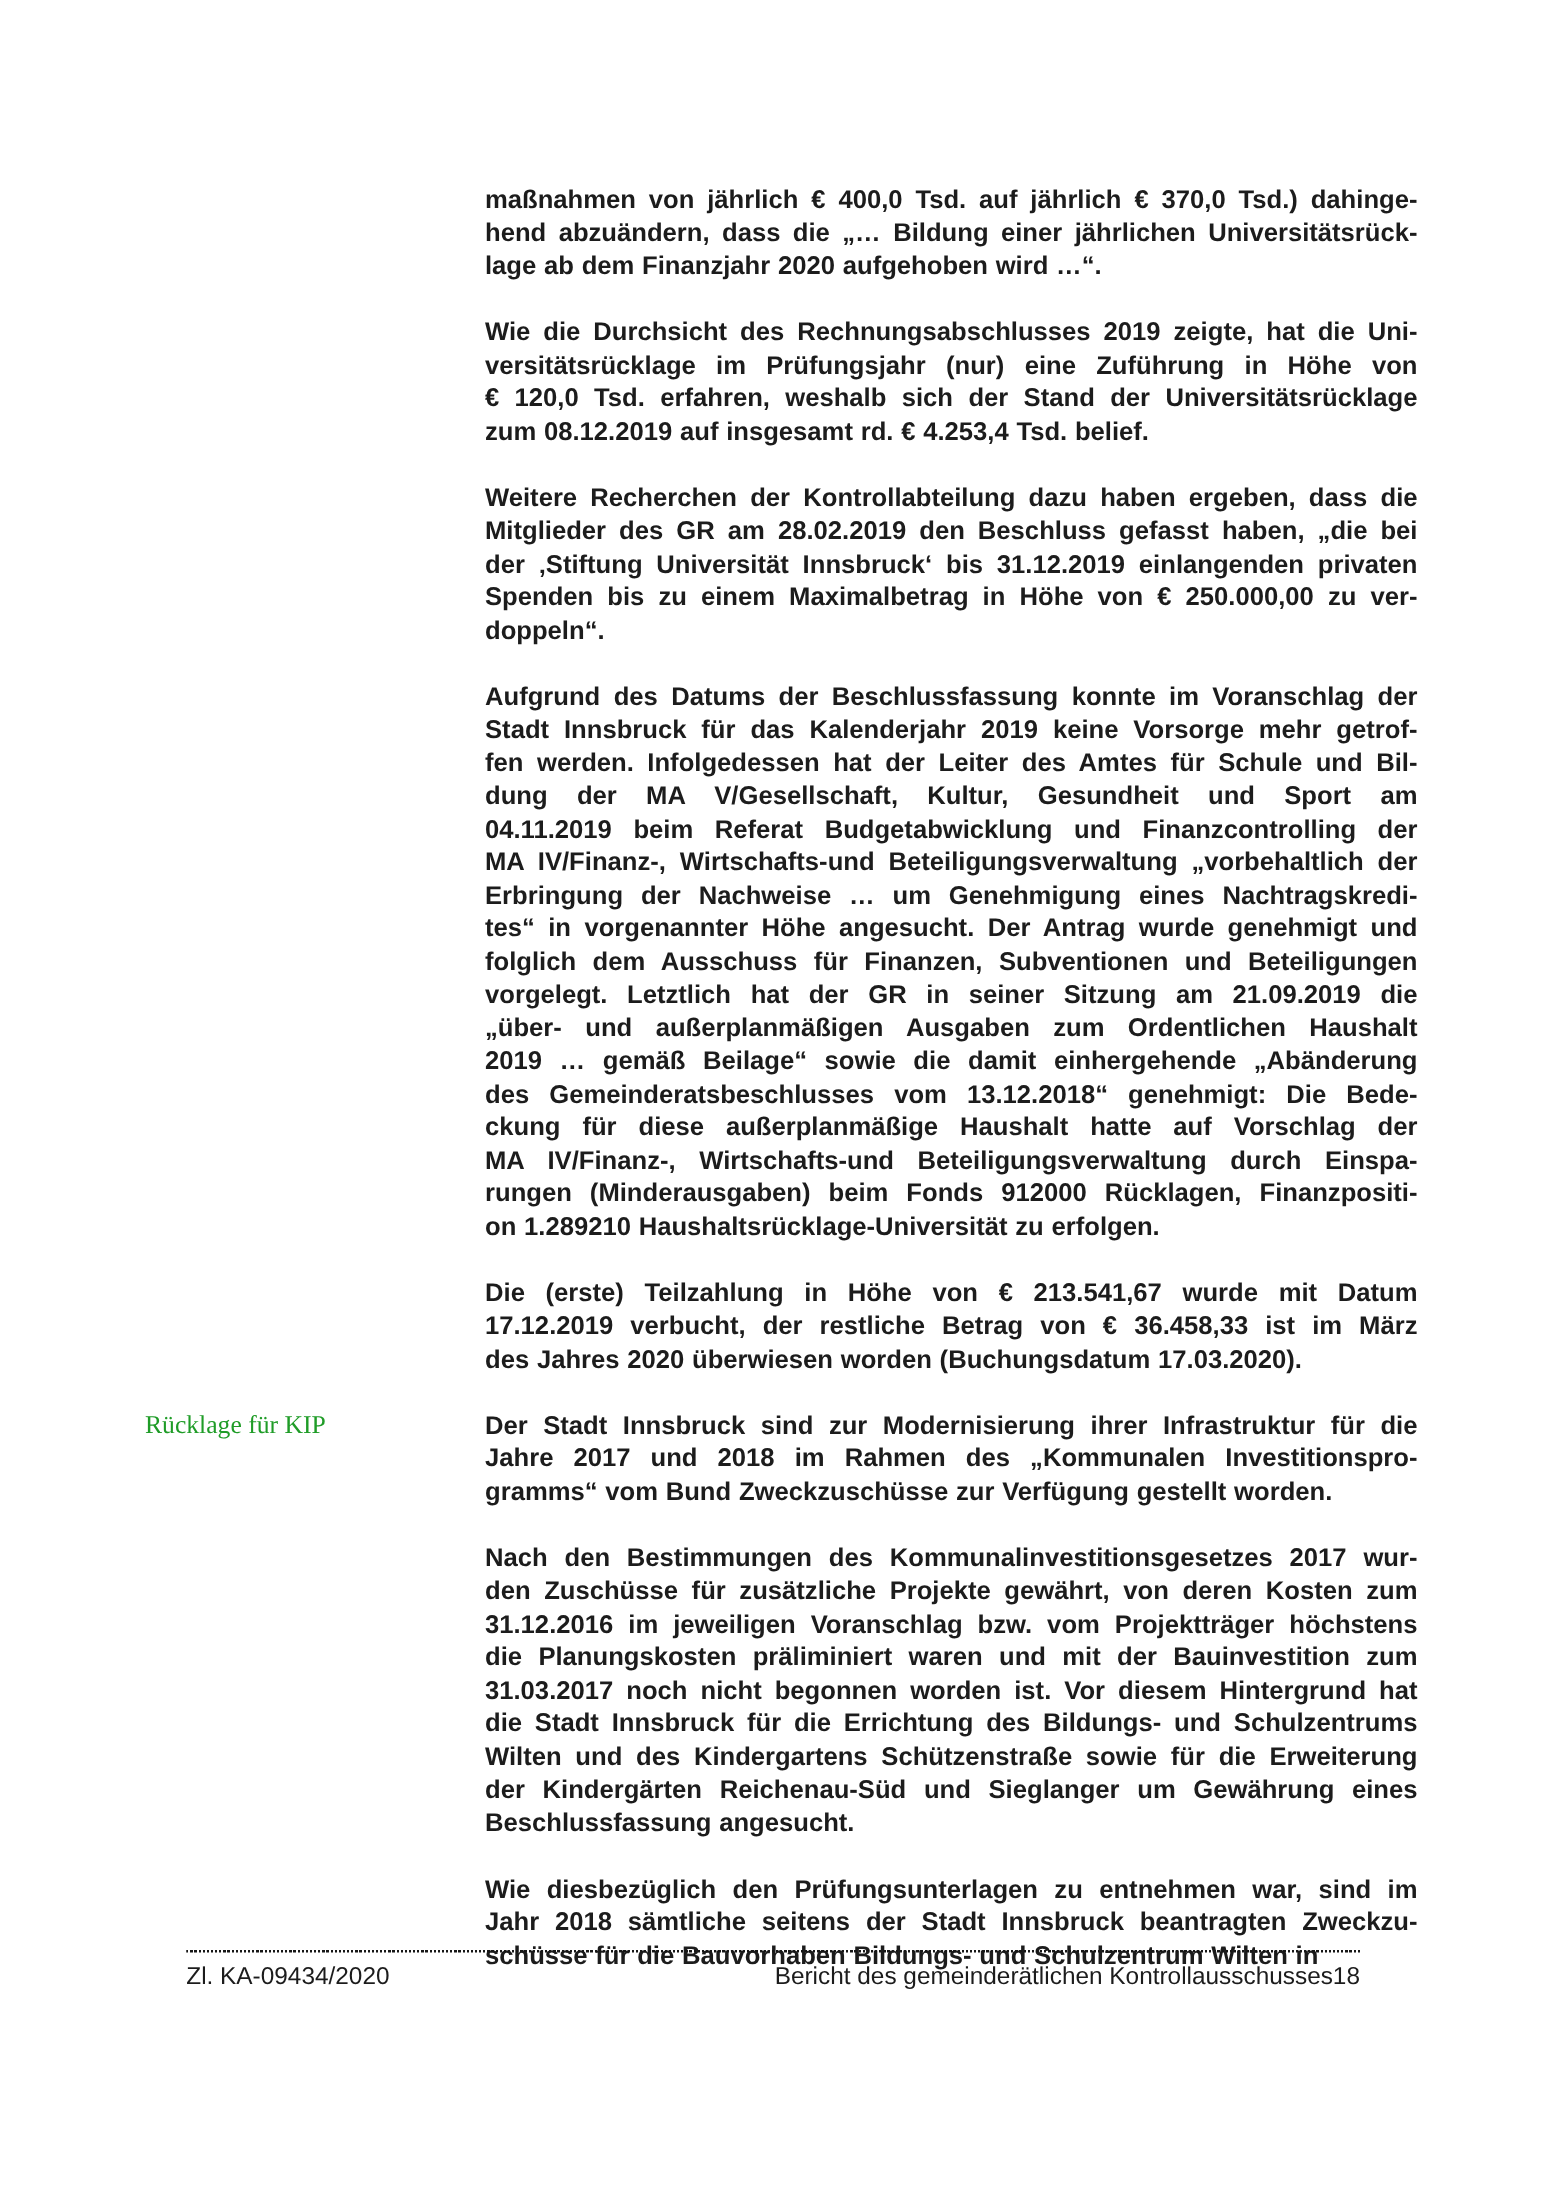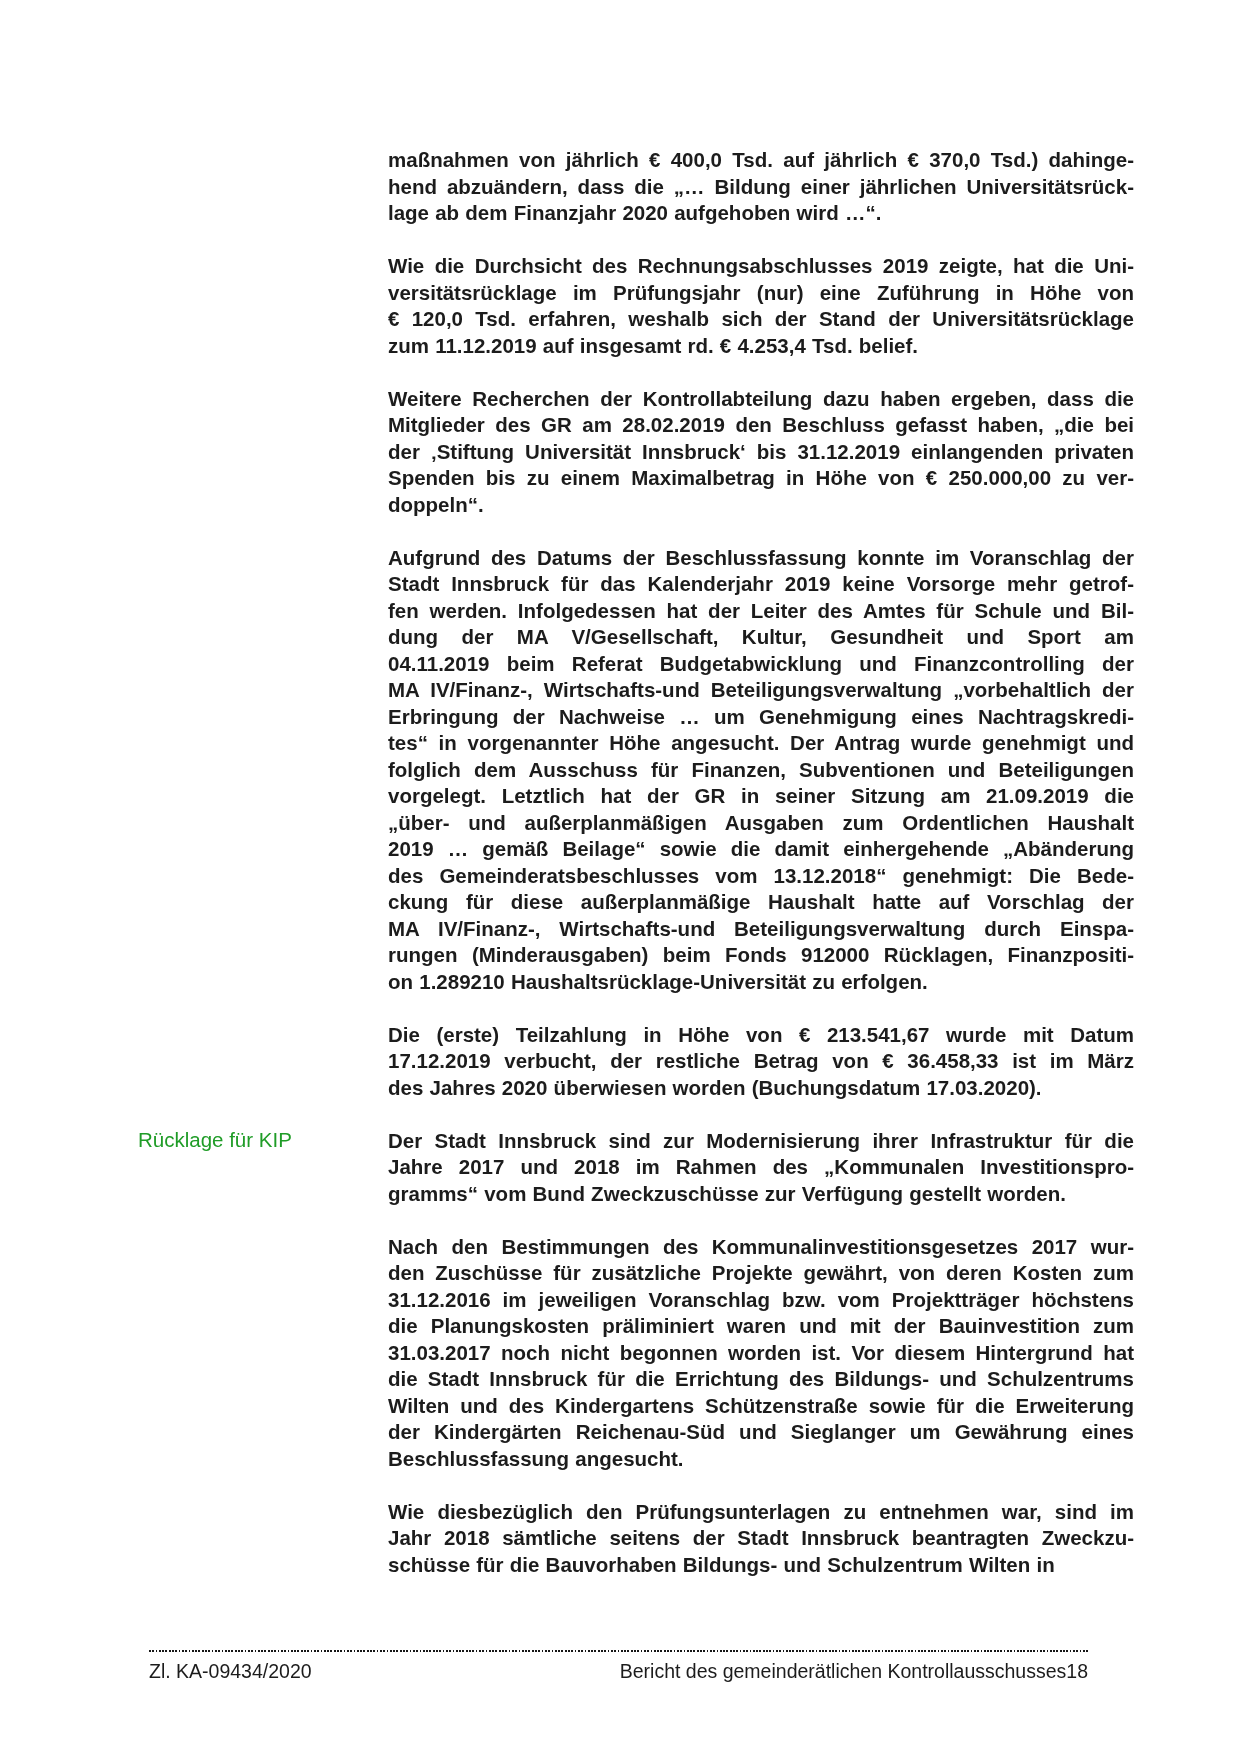--- a/index.html
+++ b/index.html
@@ -26,30 +26,31 @@
     text-align: justify;
     text-align-last: justify;
     word-spacing: 0.5px;
   }
   .tline.last {
     text-align: right;
     text-align-last: left;
   }
   .margin-label {
     position: absolute;
-    left: 138px;
+    left: 116px;
     top: 1127px;
     font-size: 20.5px;
     line-height: 26.5px;
     white-space: nowrap;
+    font-family: Liberation Serif, serif;
   }
   .footer {
     position: absolute;
     left: 149px;
-    top: 1650px;
+    top: 1560px;
     width: 939px;
   }
   .dotted-rule {
     height: 2px;
     background: repeating-linear-gradient(90deg, #161616 0 1.8px, transparent 1.8px 3.3px);
   }
   .footer-row {
     display: flex;
     justify-content: space-between;
     align-items: baseline;
@@ -72,21 +73,21 @@
   <div class="body-column" id="paragraphs">
       <div class="para">
         <div class="tline">maßnahmen von jährlich € 400,0 Tsd. auf jährlich € 370,0 Tsd.) dahinge-</div>
         <div class="tline">hend abzuändern, dass die „… Bildung einer jährlichen Universitätsrück-</div>
         <div class="tline last">lage ab dem Finanzjahr 2020 aufgehoben wird …“.</div>
       </div>
       <div class="para">
         <div class="tline">Wie die Durchsicht des Rechnungsabschlusses 2019 zeigte, hat die Uni-</div>
         <div class="tline">versitätsrücklage im Prüfungsjahr (nur) eine Zuführung in Höhe von</div>
         <div class="tline">€ 120,0 Tsd. erfahren, weshalb sich der Stand der Universitätsrücklage</div>
-        <div class="tline last">zum 11.12.2019 auf insgesamt rd. € 4.253,4 Tsd. belief.</div>
+        <div class="tline last">zum 08.12.2019 auf insgesamt rd. € 4.253,4 Tsd. belief.</div>
       </div>
       <div class="para">
         <div class="tline">Weitere Recherchen der Kontrollabteilung dazu haben ergeben, dass die</div>
         <div class="tline">Mitglieder des GR am 28.02.2019 den Beschluss gefasst haben, „die bei</div>
         <div class="tline">der ‚Stiftung Universität Innsbruck‘ bis 31.12.2019 einlangenden privaten</div>
         <div class="tline">Spenden bis zu einem Maximalbetrag in Höhe von € 250.000,00 zu ver-</div>
         <div class="tline last">doppeln“.</div>
       </div>
       <div class="para">
         <div class="tline">Aufgrund des Datums der Beschlussfassung konnte im Voranschlag der</div>

